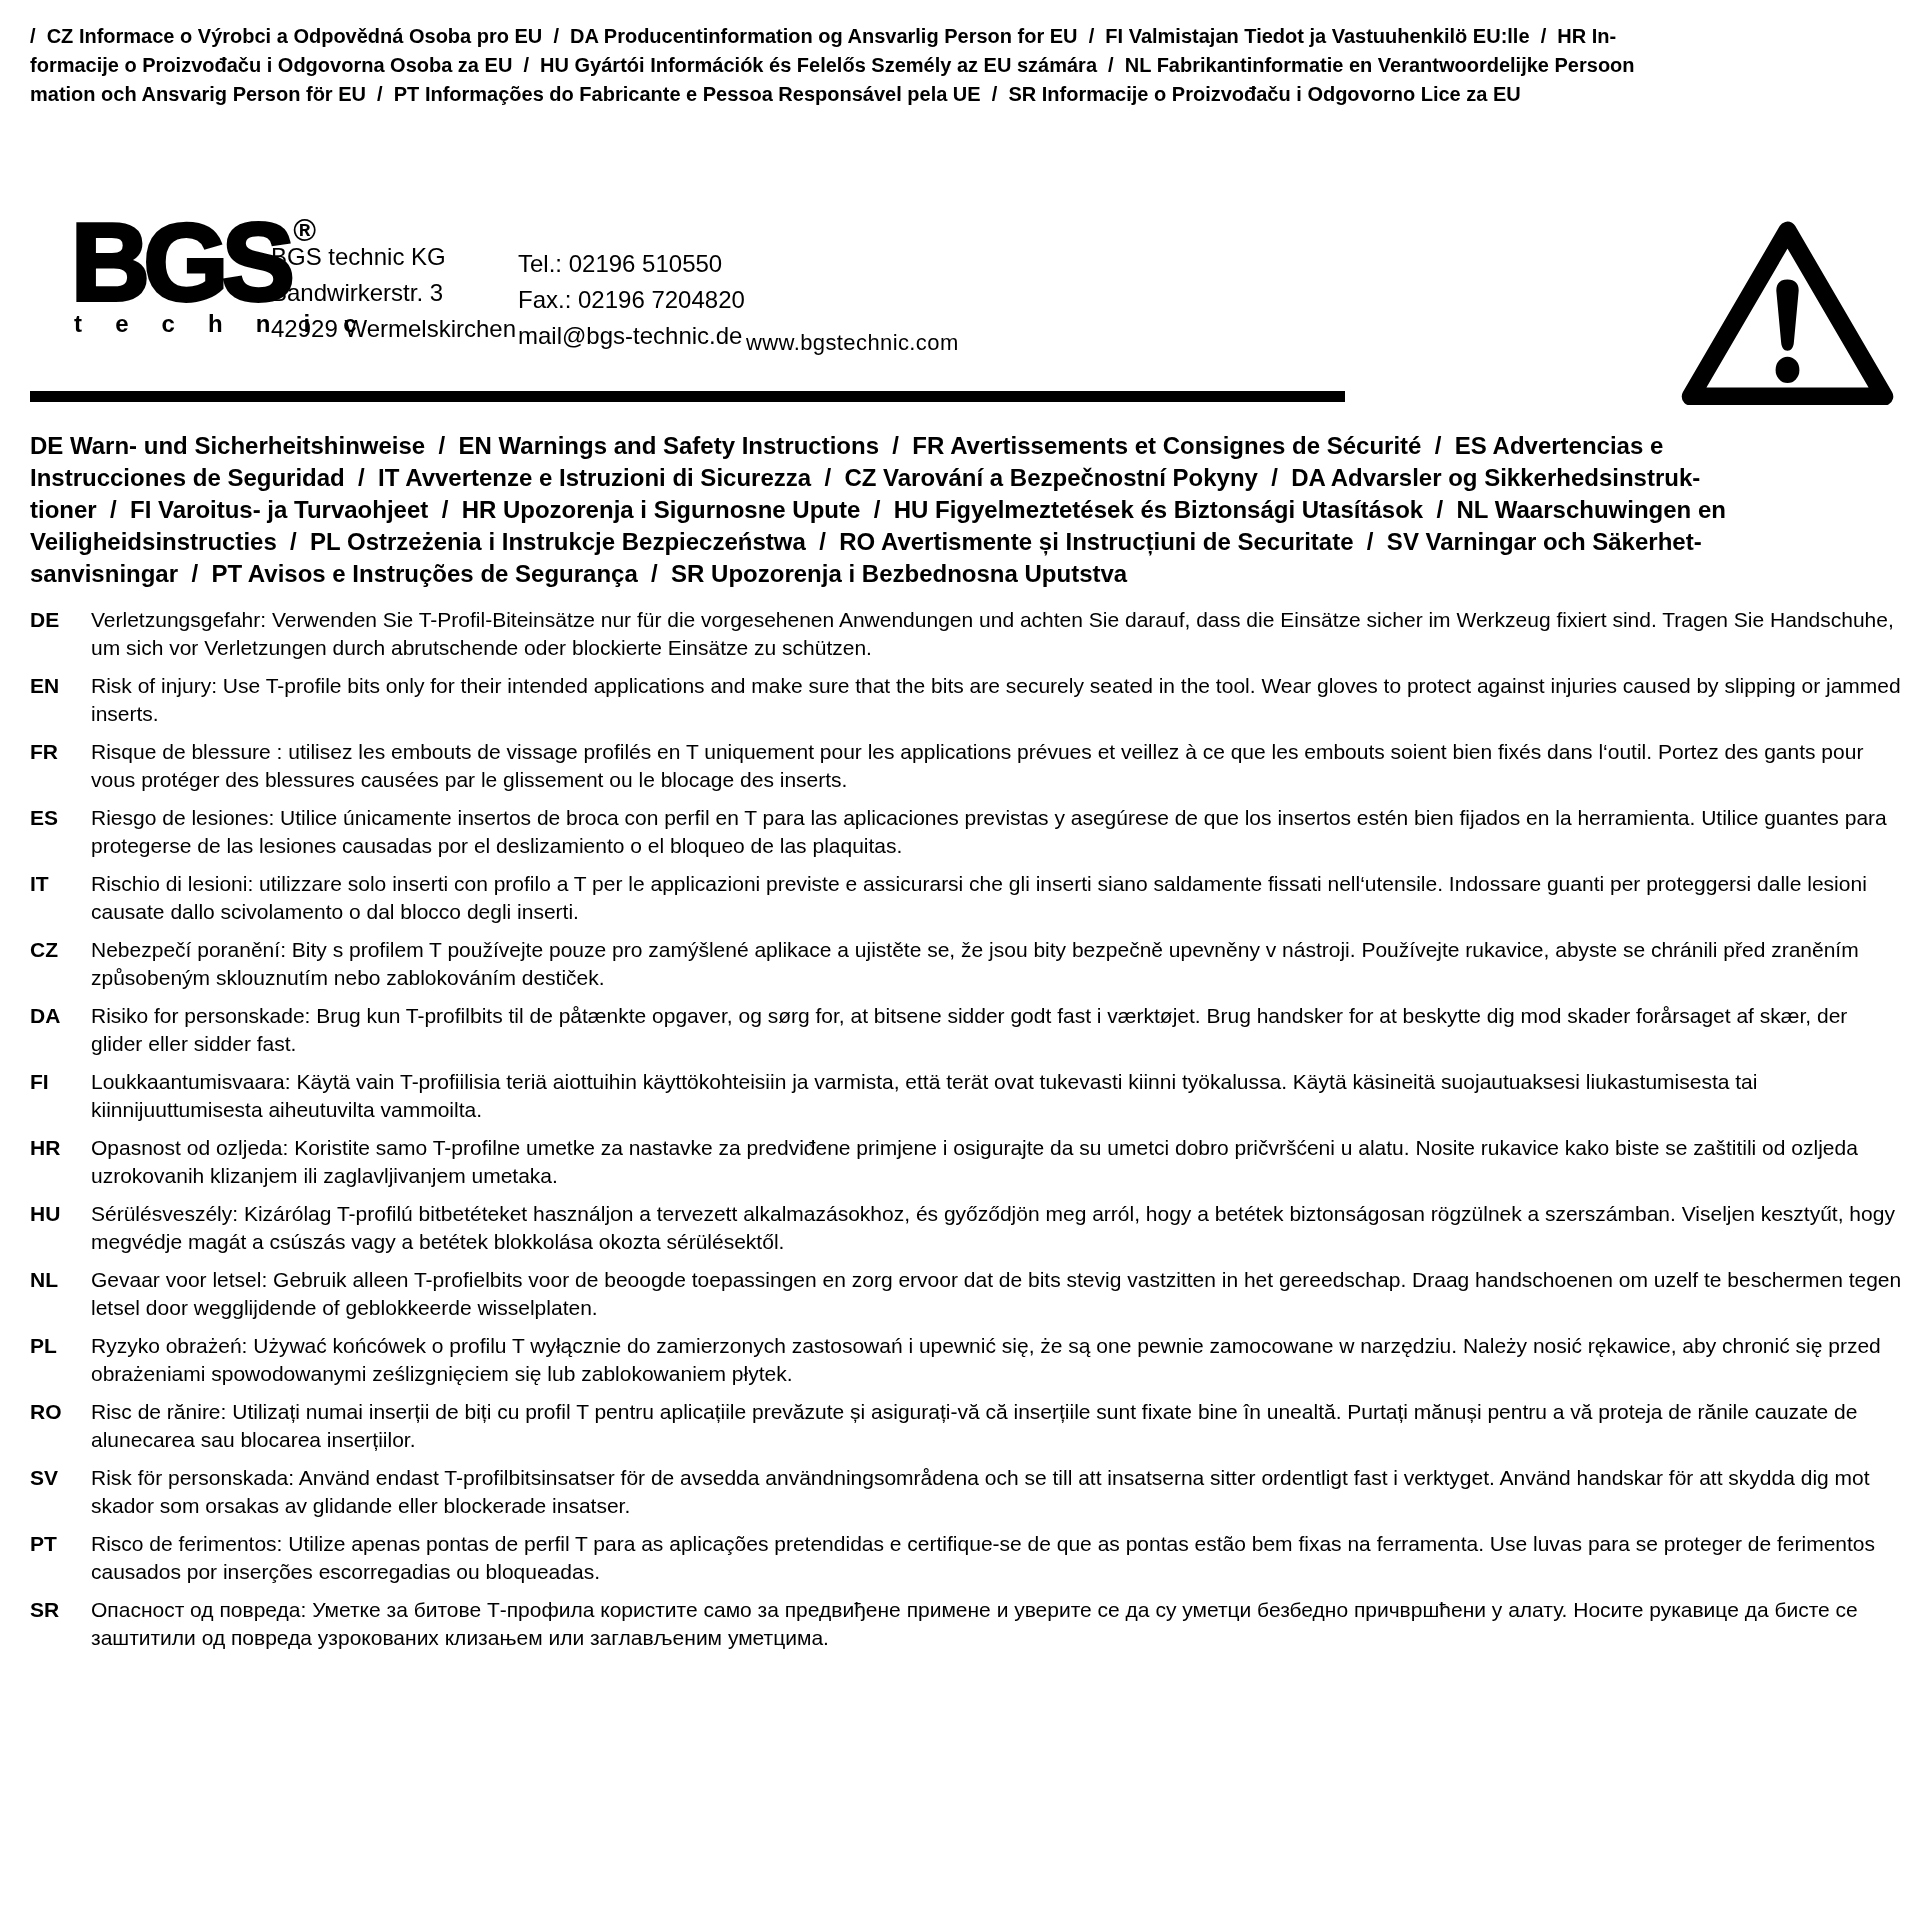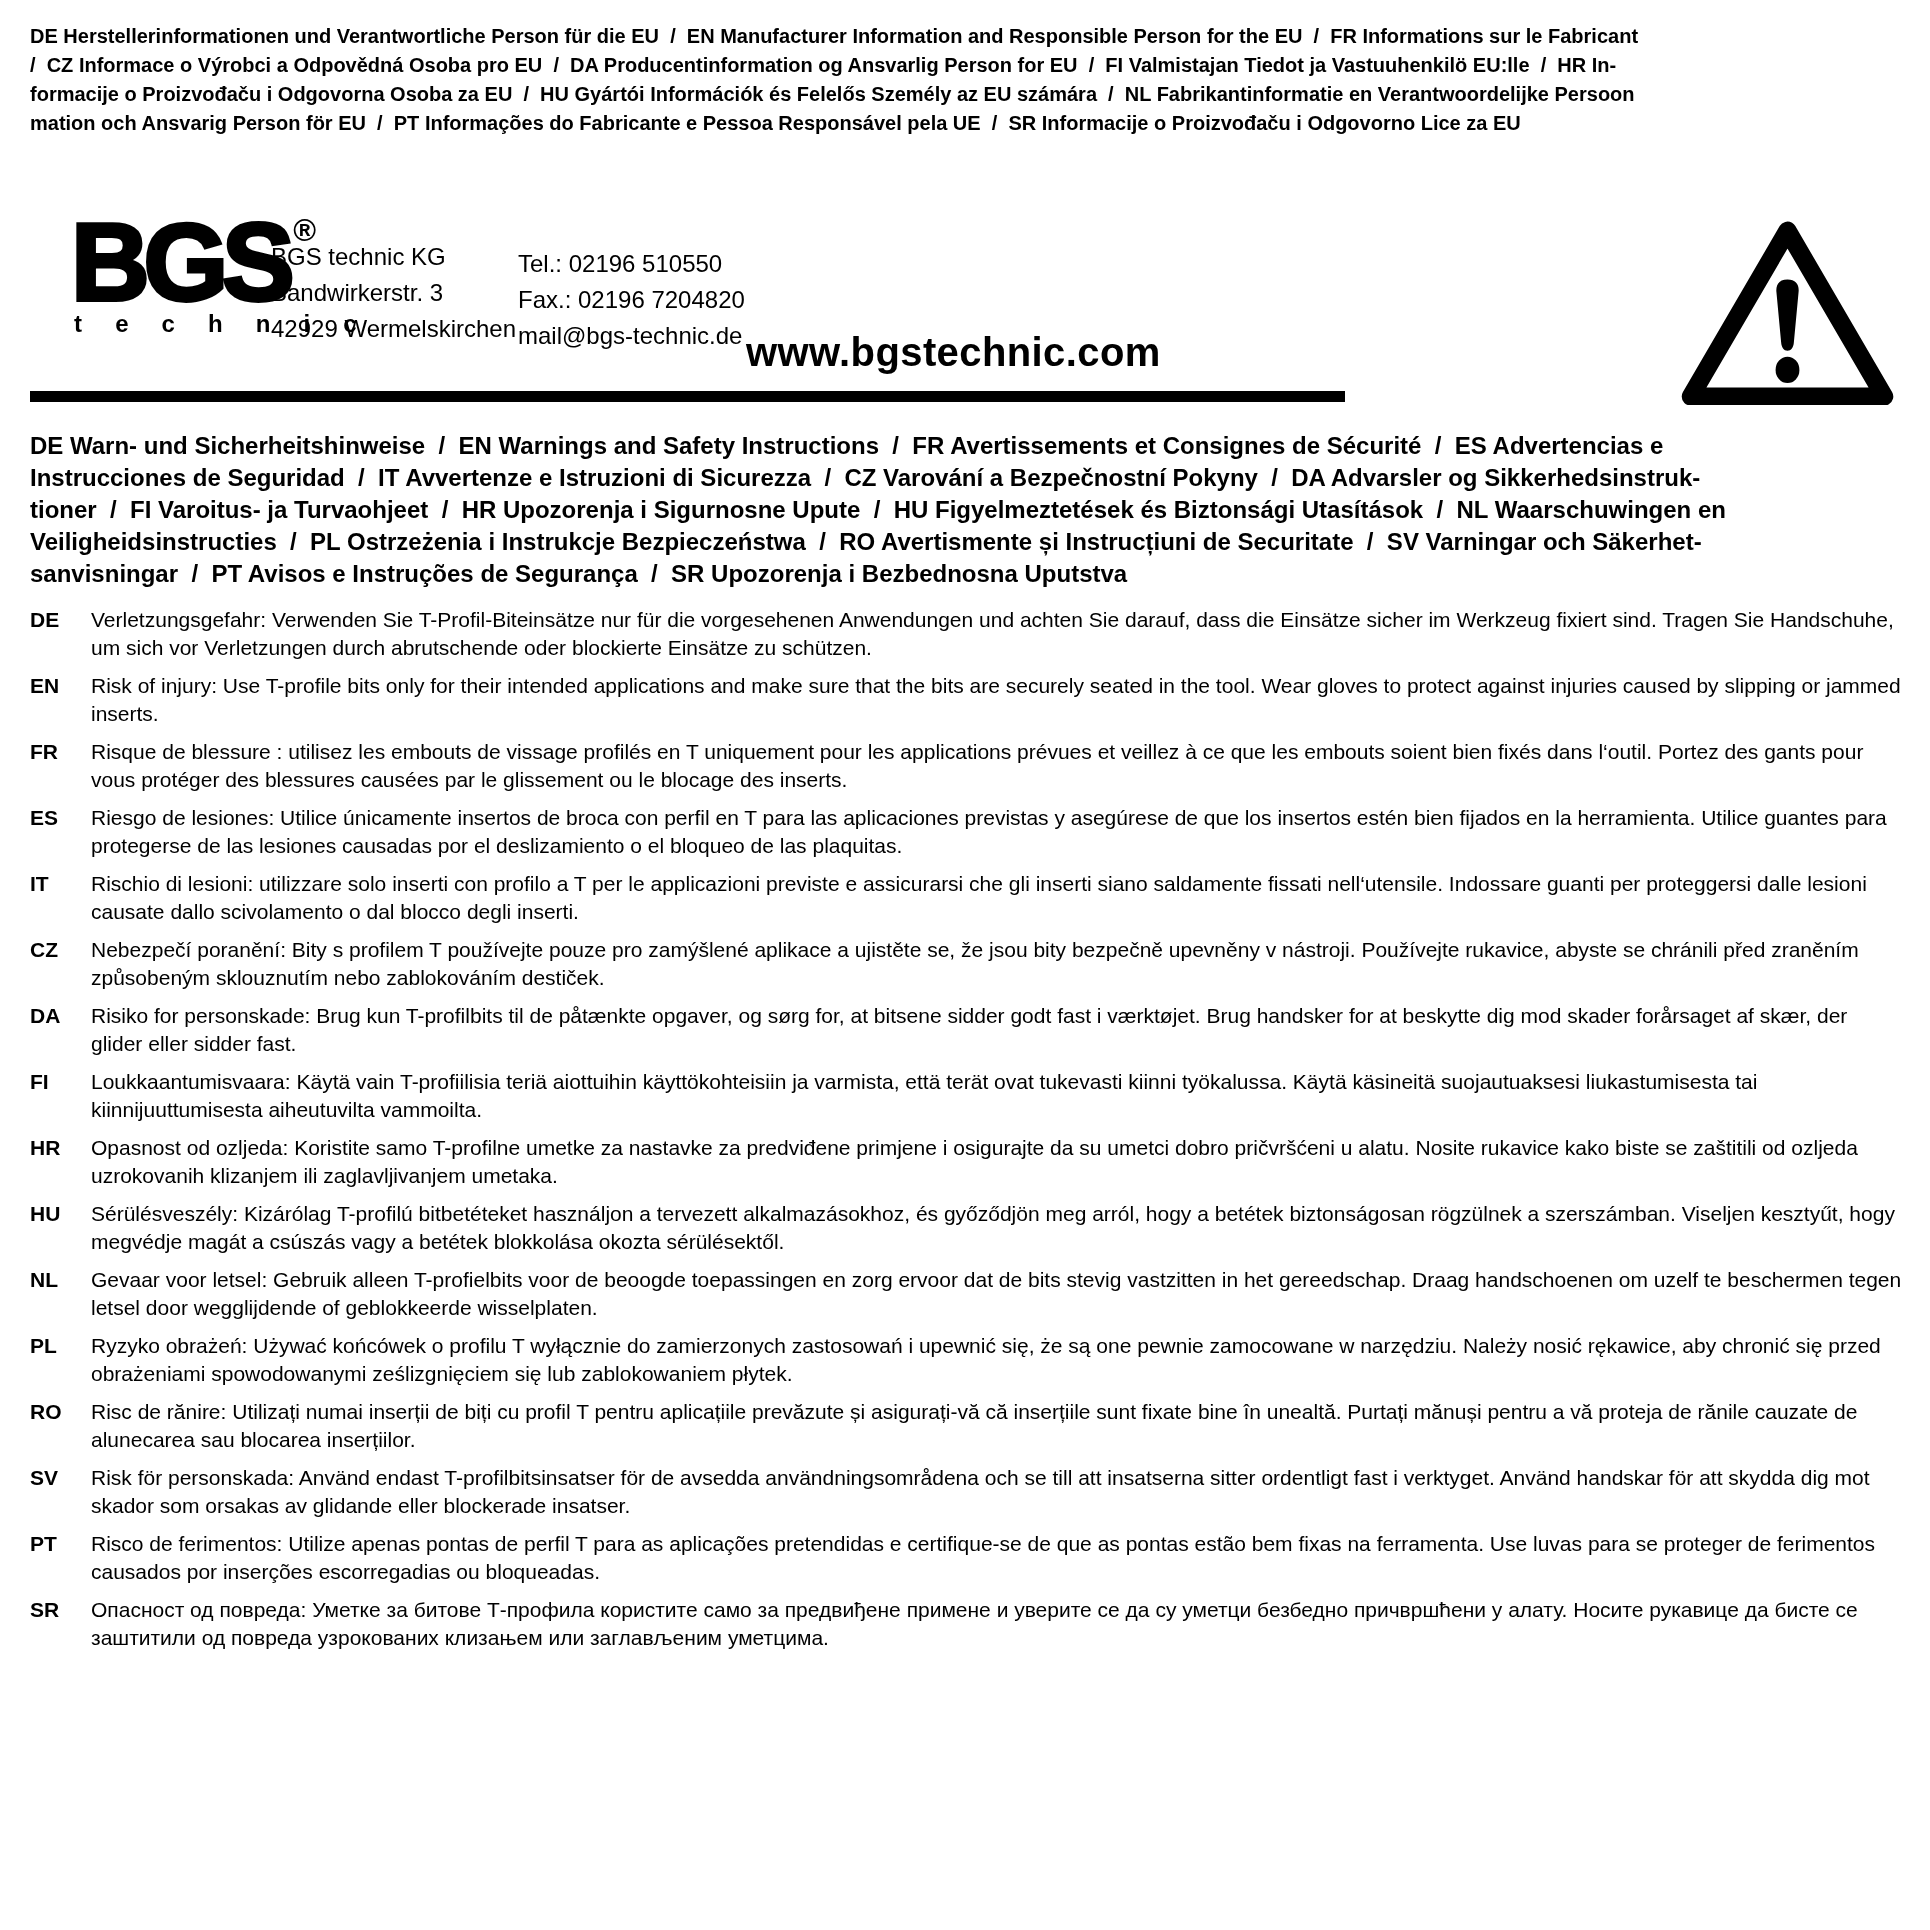--- a/index.html
+++ b/index.html
@@ -25,21 +25,21 @@
     -webkit-text-stroke: 3.9px #000;
     font-style: normal;
   }
   .logo-reg { font-size: 31px; font-weight: bold; margin-left: 4.7px; margin-top: 1.6px; }
   .logo-technic {
     font-weight: bold; font-size: 24px; letter-spacing: 13.2px;
     margin-top: 1.6px; margin-left: 3.1px; white-space: nowrap;
   }
   .address { position: absolute; left: 271px; top: 239px; font-size: 24px; line-height: 36px; }
   .contact { position: absolute; left: 518px; top: 246px; font-size: 24px; line-height: 36px; }
-  .website { position: absolute; left: 746px; top: 330px; font-size: 40px; font-weight: bold; letter-spacing: 0.4px; }
+  .website { position: absolute; left: 746px; top: 330px; font-size: 22px; font-weight: normal; letter-spacing: 0.4px; }
   .triangle { position: absolute; left: 1680px; top: 220px; width: 215px; height: 185px; }
 
   .rule { position: absolute; left: 30px; top: 391px; width: 1315px; height: 11px; background: #000; }
 
   
   .h2-block { position: absolute; left: 30px; top: 430px; }
   .h2-line { white-space: pre; font-weight: bold; font-size: 24px; line-height: 32px; }
 
   
   .warnings { position: absolute; left: 30px; top: 606px; width: 1873px; }
@@ -47,21 +47,20 @@
   .warning-lang { font-weight: bold; font-size: 21px; line-height: 28px; width: 61px; flex: 0 0 61px; }
   .warning-text { font-size: 21px; line-height: 28px; flex: 1; }
 </style>
 </head>
 <body>
 
 <div class="page">
 
   <div class="h1-block">
 
-      <div class="h1-line">DE Herstellerinformationen und Verantwortliche Person für die EU  /  EN Manufacturer Information and Responsible Person for the EU  /  FR Informations sur le Fabricant</div>
 
 
       <div class="h1-line">/  CZ Informace o Výrobci a Odpovědná Osoba pro EU  /  DA Producentinformation og Ansvarlig Person for EU  /  FI Valmistajan Tiedot ja Vastuuhenkilö EU:lle  /  HR In-</div>
 
       <div class="h1-line">formacije o Proizvođaču i Odgovorna Osoba za EU  /  HU Gyártói Információk és Felelős Személy az EU számára  /  NL Fabrikantinformatie en Verantwoordelijke Persoon</div>
 
 
       <div class="h1-line">mation och Ansvarig Person för EU  /  PT Informações do Fabricante e Pessoa Responsável pela UE  /  SR Informacije o Proizvođaču i Odgovorno Lice za EU</div>
     </div>
 

